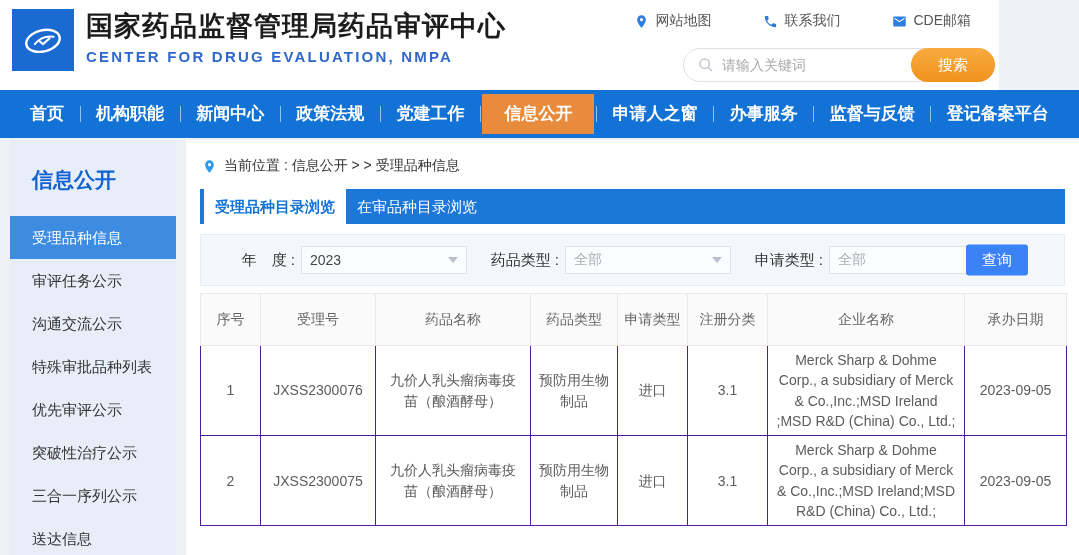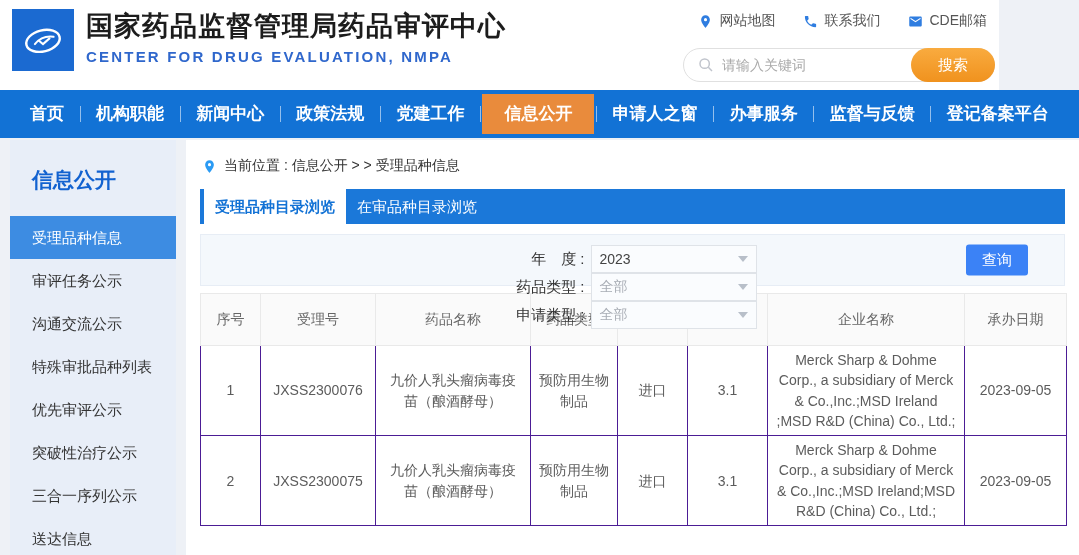--- a/index.html
+++ b/index.html
@@ -6,21 +6,21 @@
   html,body { font-family:"Liberation Sans","DejaVu Sans",sans-serif; }
   .page { position:relative; width:1079px; height:555px; background:#eef1f6; overflow:hidden; }
 
   
   .header { position:absolute; top:0; left:0; width:999px; height:90px; background:#fff; }
   .logo { position:absolute; left:12px; top:9px; width:62px; height:62px; background:#1b6ad1; display:flex; align-items:center; justify-content:center; }
   .logo svg { width:52px; height:52px; }
   .brand { position:absolute; left:86px; top:8px; }
   .brand-title { font-size:27px; font-weight:bold; color:#1c1c1c; letter-spacing:1px; line-height:36px; }
   .brand-sub { font-size:15px; font-weight:bold; color:#2f67cc; letter-spacing:2.2px; margin-top:4px; }
-  .quick-links { position:absolute; right:12px; top:12px; display:flex; gap:28px; align-items:center; }
+  .quick-links { position:absolute; right:28px; top:12px; display:flex; gap:52px; align-items:center; }
   .quick-link { display:flex; align-items:center; gap:6px; font-size:14px; color:#555; cursor:pointer; }
   .quick-link svg { width:15px; height:15px; fill:#2f7de0; }
   .search-bar { position:absolute; right:4px; top:48px; width:312px; height:34px; border:1px solid #e0e0e0; border-radius:17px; background:#fff; display:flex; align-items:center; }
   .search-bar svg { width:16px; height:16px; margin:0 8px 0 14px; }
   .search-input { flex:1; border:none; outline:none; font-size:14px; color:#333; background:transparent; min-width:0; font-family:inherit; }
   .search-input::placeholder { color:#aaa; }
   .search-btn { width:84px; height:34px; margin-right:-1px; border:none; border-radius:17px; background:linear-gradient(#f9ab3f,#f0921e); color:#fff; font-size:15px; cursor:pointer; font-family:inherit; }
 
   
   .nav { position:absolute; top:90px; left:0; width:1079px; height:48px; background:#1272d5; display:flex; align-items:center; justify-content:space-between; padding:0 16px; }
@@ -37,21 +37,21 @@
   
   .main { position:absolute; left:186px; top:140px; width:893px; height:415px; background:#fff; padding:0 14px; }
   .breadcrumb { display:flex; align-items:center; gap:7px; padding:17px 0 14px 2px; font-size:14px; color:#333; }
   .breadcrumb svg { width:15px; height:17px; fill:#2b9bf4; }
 
   .tabbar { height:35px; background:#1b78d9; display:flex; padding-left:4px; }
   .tab { width:142px; text-align:center; line-height:35px; font-size:15px; color:#fff; cursor:pointer; }
   .tab.active { background:#fff; color:#1272d5; font-weight:bold; }
 
   .filter-panel { position:relative; margin-top:10px; background:#f4f8fc; border:1px solid #e7edf5; padding:8px 10px; }
-  .filter-row { display:flex; align-items:center; height:30px; margin:2px 0;flex-direction:column; }
+  .filter-row { display:flex; align-items:center; height:30px; margin:2px 0; }
   .f-label { width:84px; text-align:right; font-size:15px; color:#333; margin-right:6px; white-space:pre; }
   .f-ctrl { width:166px; height:28px; border:1px solid #dfe3e8; font-size:14px; display:flex; align-items:center; padding:0 8px; background:#fff; }
   .f-select { background:#fafcfe; justify-content:space-between; cursor:pointer; }
   .f-select .val { color:#444; }
   .f-select.muted .val { color:#a8adb5; }
   .arrow-down { width:0; height:0; border-left:5px solid transparent; border-right:5px solid transparent; border-top:6px solid #b8bfc9; }
   .f-input { border:1px solid #dfe3e8; height:28px; width:150px; font-size:14px; color:#333; padding:0 8px; outline:none; background:#fff; font-family:inherit; }
   .f-input::placeholder { color:#aaa; }
   .f-group { display:flex; align-items:center; margin-right:8px; }
   .query-btn { position:absolute; right:36px; top:50%; transform:translateY(-50%); width:62px; height:31px; background:#3b82f6; border:none; border-radius:3px; color:#fff; font-size:15px; cursor:pointer; font-family:inherit; }

